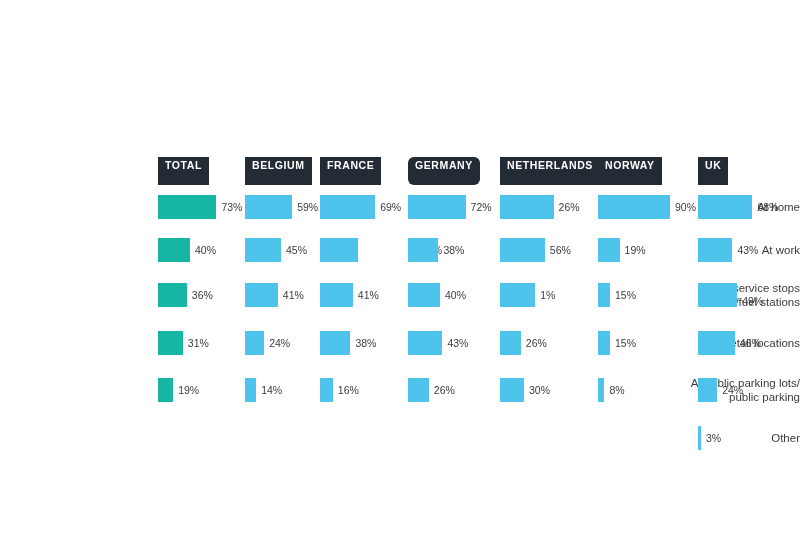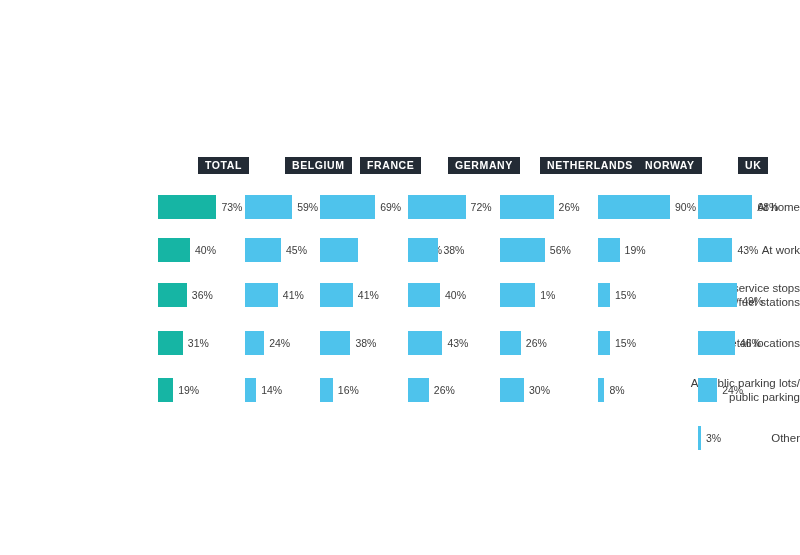--- a/index.html
+++ b/index.html
@@ -5,24 +5,24 @@
   html,body{margin:0;padding:0;}
   body{
     width:800px;height:555px;background:#ffffff;
     font-family:"Liberation Sans", sans-serif;
     color:#3a3a3a;overflow:hidden;position:relative;
   }
   #chart-root{position:absolute;left:0;top:0;width:800px;height:555px;}
 
   
   .badge{
-    position:absolute;height:17px;line-height:17px;
+    position:absolute;height:28px;line-height:17px;
     background:#232b35;color:#ffffff;
     font-size:10.5px;font-weight:bold;letter-spacing:0.6px;
-    padding:0 7px;white-space:nowrap;box-sizing:border-box;margin-left:40px;
+    padding:0 7px;white-space:nowrap;box-sizing:border-box;
   }
 
   
   .row-label{
     position:absolute;right:0;width:140px;
     text-align:right;font-size:11.5px;color:#3c3c3c;
     line-height:14px;white-space:pre-line;
   }
 
   
@@ -76,21 +76,21 @@
     <div class="bar country" style="left: 320px; top: 195px; width: 55.2px;"></div>
     <div class="bar-value" style="left: 380.2px; top: 195px;">69%</div>
     <div class="bar country" style="left: 320px; top: 238px; width: 37.6px;"></div>
     <div class="bar-value" style="left: 373px; top: 238px; margin-left: 48px;">47%</div>
     <div class="bar country" style="left: 320px; top: 283px; width: 32.8px;"></div>
     <div class="bar-value" style="left: 357.8px; top: 283px;">41%</div>
     <div class="bar country" style="left: 320px; top: 331px; width: 30.4px;"></div>
     <div class="bar-value" style="left: 355.4px; top: 331px;">38%</div>
     <div class="bar country" style="left: 320px; top: 378px; width: 12.8px;"></div>
     <div class="bar-value" style="left: 337.8px; top: 378px;">16%</div>
-    <div class="badge" style="left: 408px; top: 157px;">GERMANY</div>
+    <div class="badge" style="left: 408px; top: 157px; border-radius: 6px;">GERMANY</div>
     <div class="bar country" style="left: 408px; top: 195px; width: 57.6px;"></div>
     <div class="bar-value" style="left: 470.6px; top: 195px;">72%</div>
     <div class="bar country" style="left: 408px; top: 238px; width: 30.4px;"></div>
     <div class="bar-value" style="left: 443.4px; top: 238px;">38%</div>
     <div class="bar country" style="left: 408px; top: 283px; width: 32px;"></div>
     <div class="bar-value" style="left: 445px; top: 283px;">40%</div>
     <div class="bar country" style="left: 408px; top: 331px; width: 34.4px;"></div>
     <div class="bar-value" style="left: 447.4px; top: 331px;">43%</div>
     <div class="bar country" style="left: 408px; top: 378px; width: 20.8px;"></div>
     <div class="bar-value" style="left: 433.8px; top: 378px;">26%</div>

